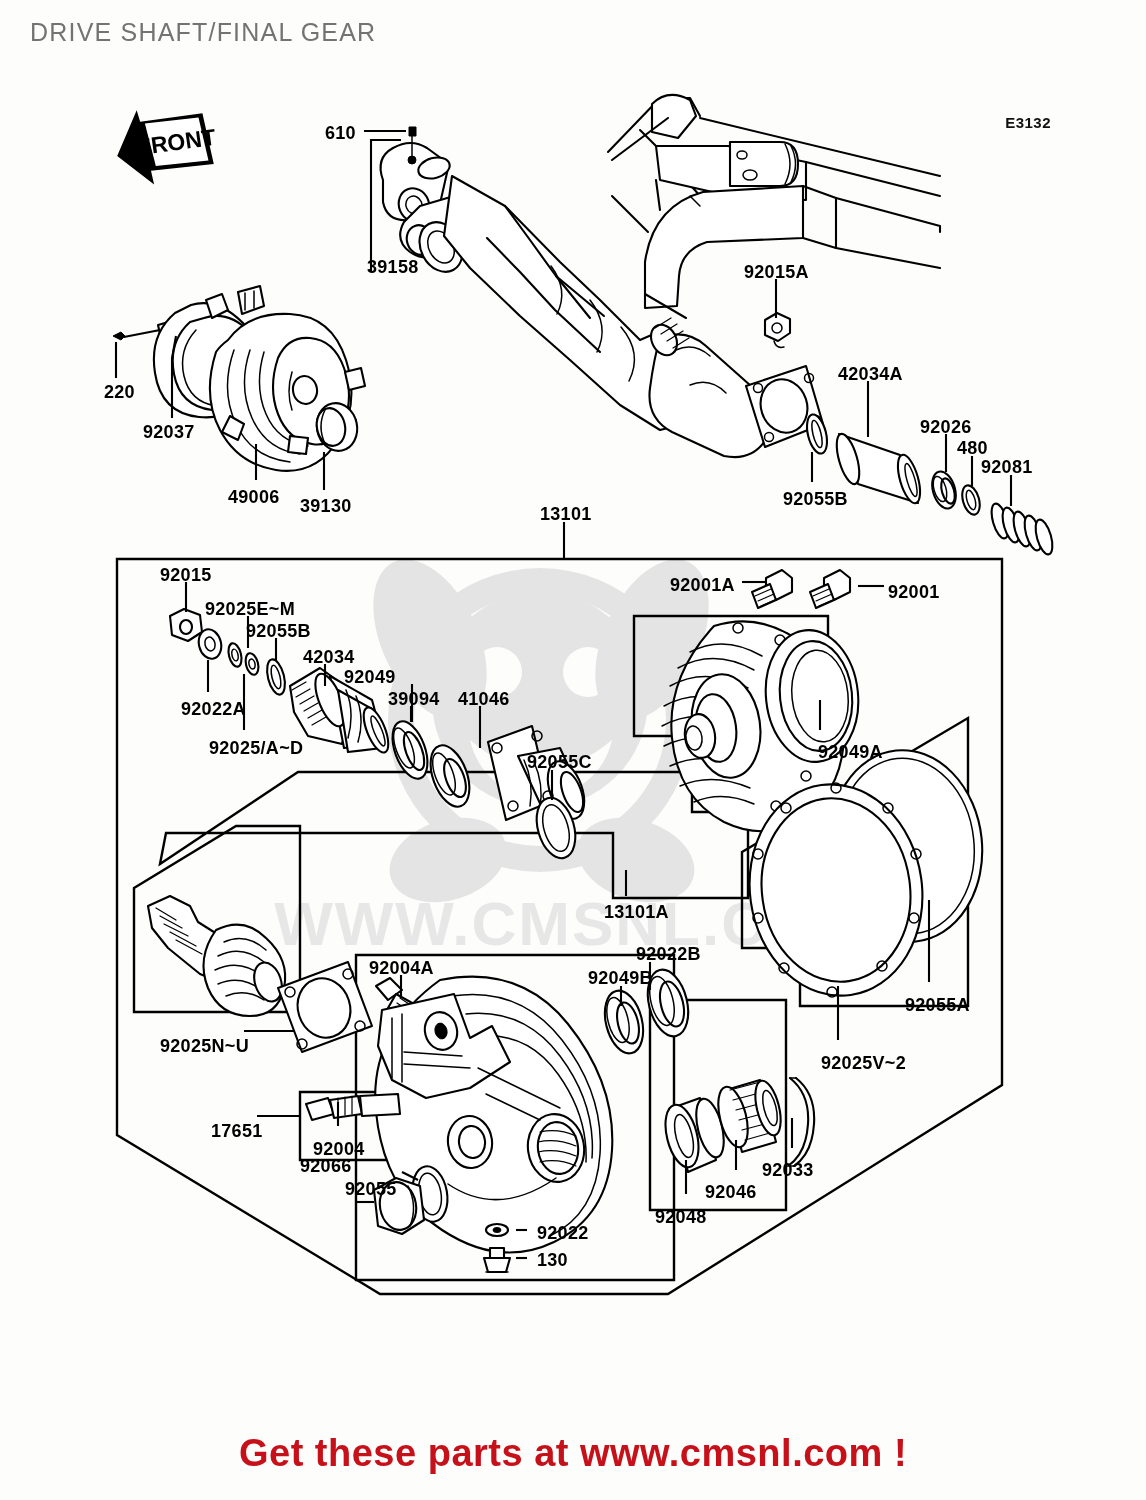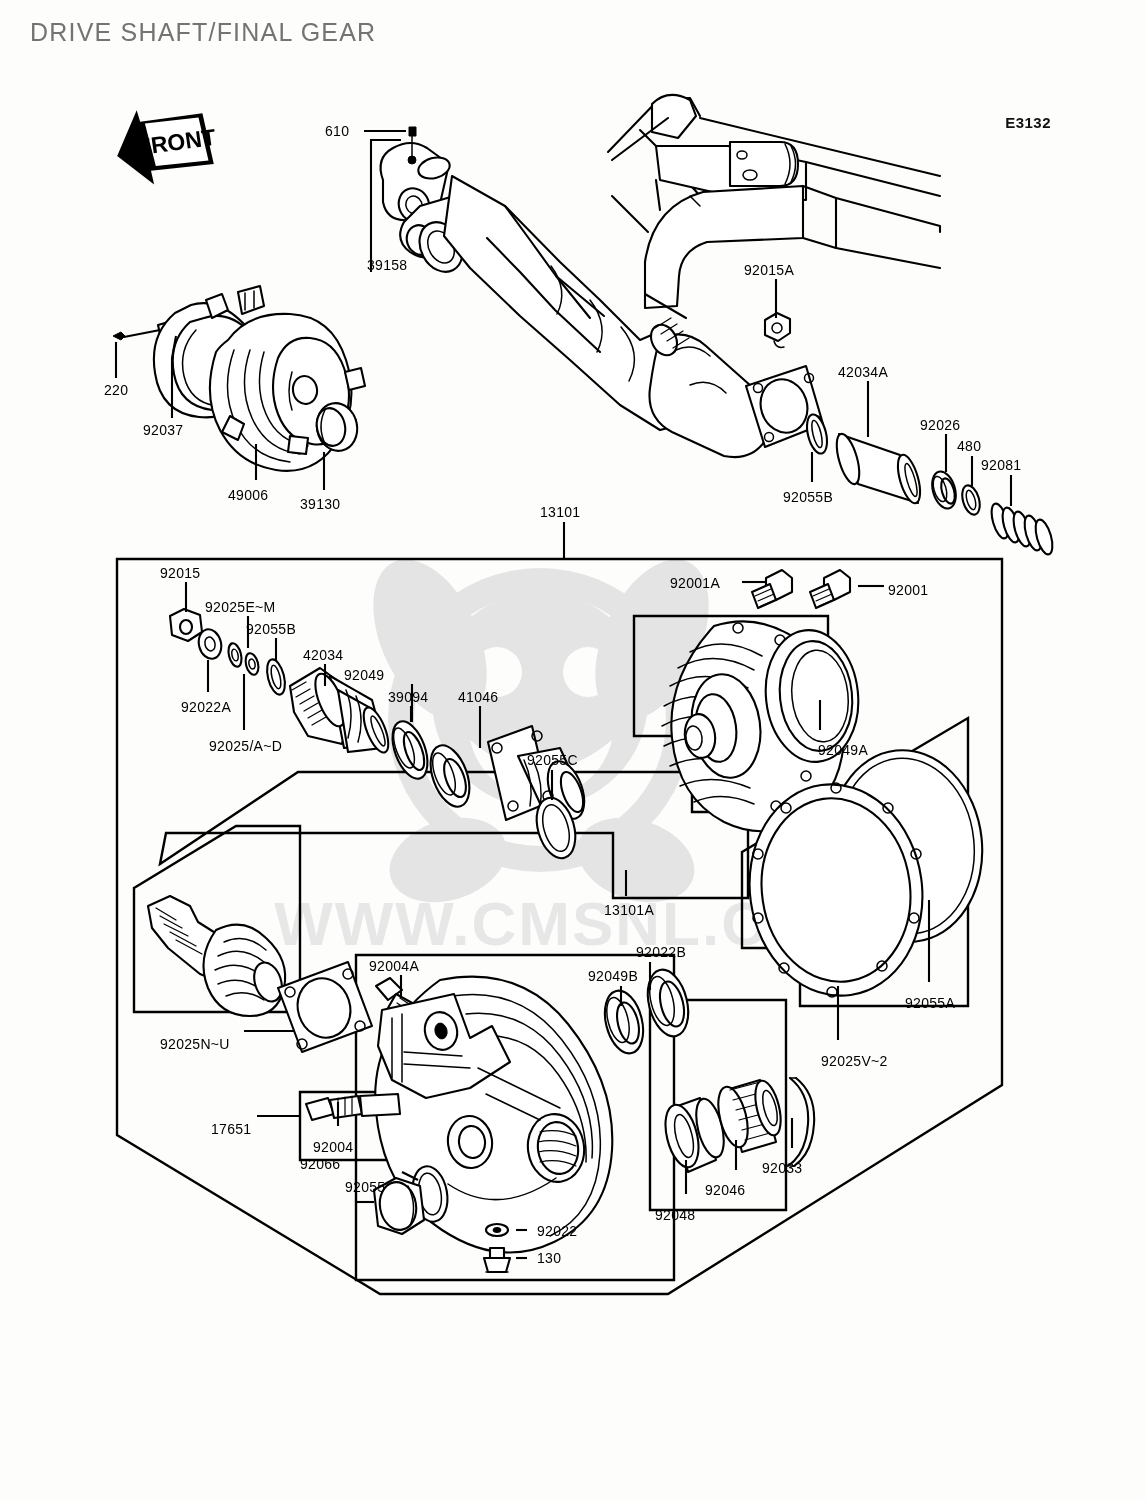--- a/index.html
+++ b/index.html
@@ -53,22 +53,22 @@
     font-family:"Liberation Sans", sans-serif;
     font-weight:bold;
     font-size:62px;
     letter-spacing:2px;
   }
 
   
   .lbl{
     position:absolute;
     font-family:"Liberation Sans", sans-serif;
-    font-size:14px;
-    font-weight:normal;
+    font-size:18px;
+    font-weight:bold;
     color:#000;
     white-space:nowrap;
     letter-spacing:0.3px;
     line-height:1;
   }
 
   .front-badge{position:absolute;left:110px;top:92px;width:120px;height:105px;}
 </style>
 </head>
 <body>
@@ -555,14 +555,15 @@
   <div class="lbl" style="left:211px;top:1122px">17651</div>
   <div class="lbl" style="left:313px;top:1140px">92004</div>
   <div class="lbl" style="left:345px;top:1180px">92055</div>
   <div class="lbl" style="left:300px;top:1157px">92066</div>
   <div class="lbl" style="left:537px;top:1224px">92022</div>
   <div class="lbl" style="left:537px;top:1251px">130</div>
   <div class="lbl" style="left:655px;top:1208px">92048</div>
   <div class="lbl" style="left:705px;top:1183px">92046</div>
   <div class="lbl" style="left:762px;top:1161px">92033</div>
 
+  <div class="footer-cta">Get these parts at www.cmsnl.com !</div>
 
 </div>
 
 </body></html>

